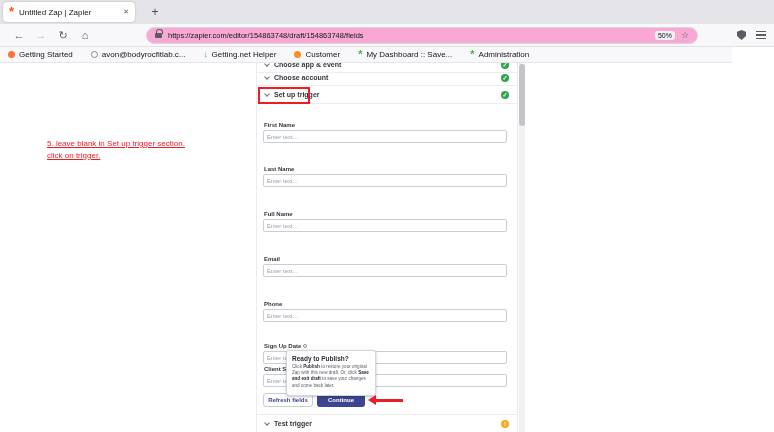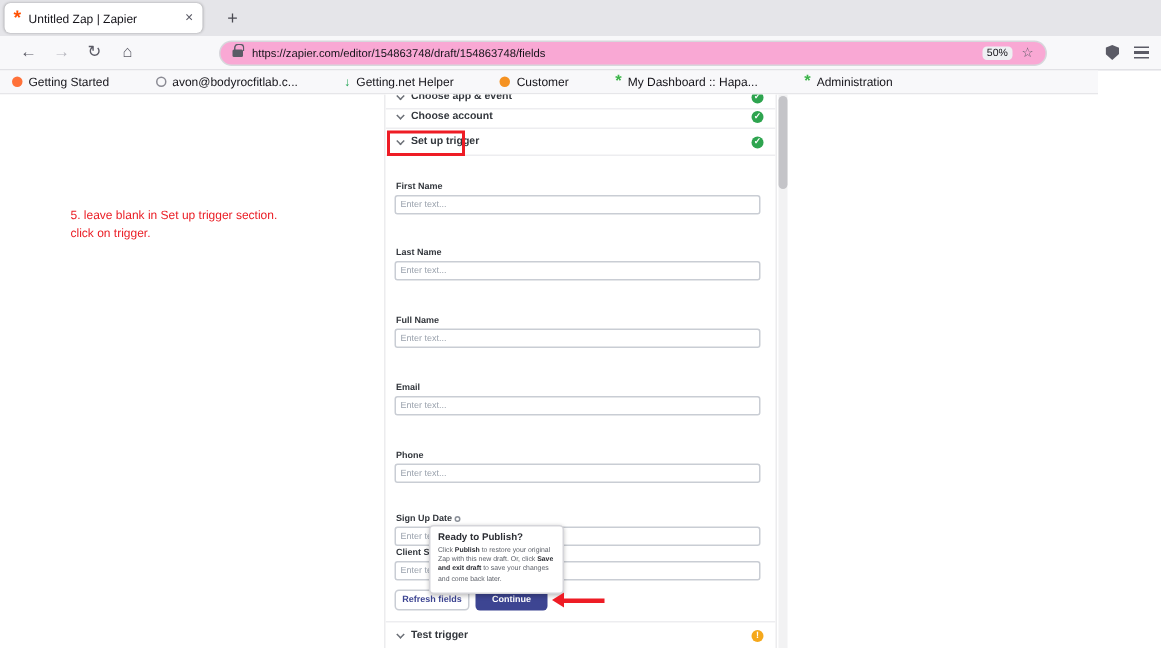--- a/index.html
+++ b/index.html
@@ -28,32 +28,32 @@
   .lock::before { content:""; position:absolute; top:-4px; left:1px; width:5px; height:4px; border:1px solid #5b5b66; border-bottom:none; border-radius:3px 3px 0 0; }
   .url-text { font-size:7.5px; color:#15141a; flex:1; white-space:nowrap; overflow:hidden; }
   .zoom-chip { font-size:7px; color:#15141a; background:#eef0f3; border-radius:3px; padding:1px 3px; margin-right:6px; }
   .star-icon { font-size:9px; color:#5b5b66; line-height:9px; }
   .nav-right { display:flex; align-items:center; gap:10px; margin-left:auto; }
   .shield { width:9px; height:10px; background:#5b5b66; clip-path:polygon(50% 0,100% 18%,100% 60%,50% 100%,0 60%,0 18%); }
   .hamburger { display:flex; flex-direction:column; gap:2px; }
   .hamburger i { display:block; width:10px; height:1.5px; background:#5b5b66; }
 
   
-  .bookmarksbar { position:absolute; top:47px; left:0; width:732px; height:16px; background:#f8f8fa; border-bottom:1px solid #e6e6e9; display:flex; align-items:center; padding:0 8px; gap:31px; }
+  .bookmarksbar { position:absolute; top:47px; left:0; width:732px; height:16px; background:#f8f8fa; border-bottom:1px solid #e6e6e9; display:flex; align-items:center; padding:0 8px; gap:18px; }
   .bookmark { display:flex; align-items:center; gap:4px; font-size:8px; color:#15141a; white-space:nowrap; }
   .bm-flame { width:7px; height:7px; border-radius:50%; background:#ff7139; }
   .bm-globe { width:7px; height:7px; border-radius:50%; border:1px solid #8a8a93; }
   .bm-down { font-size:8px; font-weight:bold; color:#21a453; line-height:8px; }
   .bm-orange { width:7px; height:7px; border-radius:50%; background:#f59222; }
   .bm-star { font-size:11px; font-weight:bold; color:#3cb54a; line-height:7px; }
 
   
   .content { position:absolute; top:63px; left:0; width:774px; height:369px; background:#fff; }
 
-  .note { position:absolute; left:47px; top:75px; color:#ea1c24; font-size:8px; line-height:12px; }
+  .note { position:absolute; left:47px; top:75px; color:#ea1c24; font-size:8px; line-height:12px;text-decoration:underline; }
 
   .scroll-track { position:absolute; left:519px; top:0; width:6px; height:369px; background:#f2f2f3; }
   .scroll-thumb { position:absolute; left:0; top:1px; width:6px; height:62px; background:#c4c4c8; border-radius:3px; }
 
   .panel { position:absolute; left:256px; top:0; width:262px; height:369px; background:#fff; border-left:1px solid #ececee; border-right:1px solid #ececee; overflow:hidden; }
 
   .section-row { position:absolute; left:0; width:100%; display:flex; align-items:center; padding:0 8px; border-bottom:1px solid #ededf0; font-size:7px; font-weight:bold; color:#33373d; }
   .caret { width:4px; height:4px; border-left:1px solid #6b6f76; border-bottom:1px solid #6b6f76; transform:rotate(-45deg); margin-right:5px; margin-top:-2px; flex:none; }
   .check { margin-left:auto; width:8px; height:8px; border-radius:50%; background:#2ea44f; color:#fff; font-size:6px; line-height:8px; text-align:center; flex:none; }
   .warn { margin-left:auto; width:8px; height:8px; border-radius:50%; background:#f5a81c; color:#fff; font-size:6px; line-height:8px; text-align:center; flex:none; }
@@ -129,21 +129,21 @@
     <div class="bookmark">
       <span class="bm-down">↓</span>
       <span>Getting.net Helper</span>
     </div>
     <div class="bookmark">
       <span class="bm-orange"></span>
       <span>Customer</span>
     </div>
     <div class="bookmark">
       <span class="bm-star">*</span>
-      <span>My Dashboard :: Hapa...</span>
+      <span>My Dashboard :: Save...</span>
     </div>
     <div class="bookmark">
       <span class="bm-star">*</span>
       <span>Administration</span>
     </div>
   </div>
 
   <div class="content">
 
     <div class="note">

